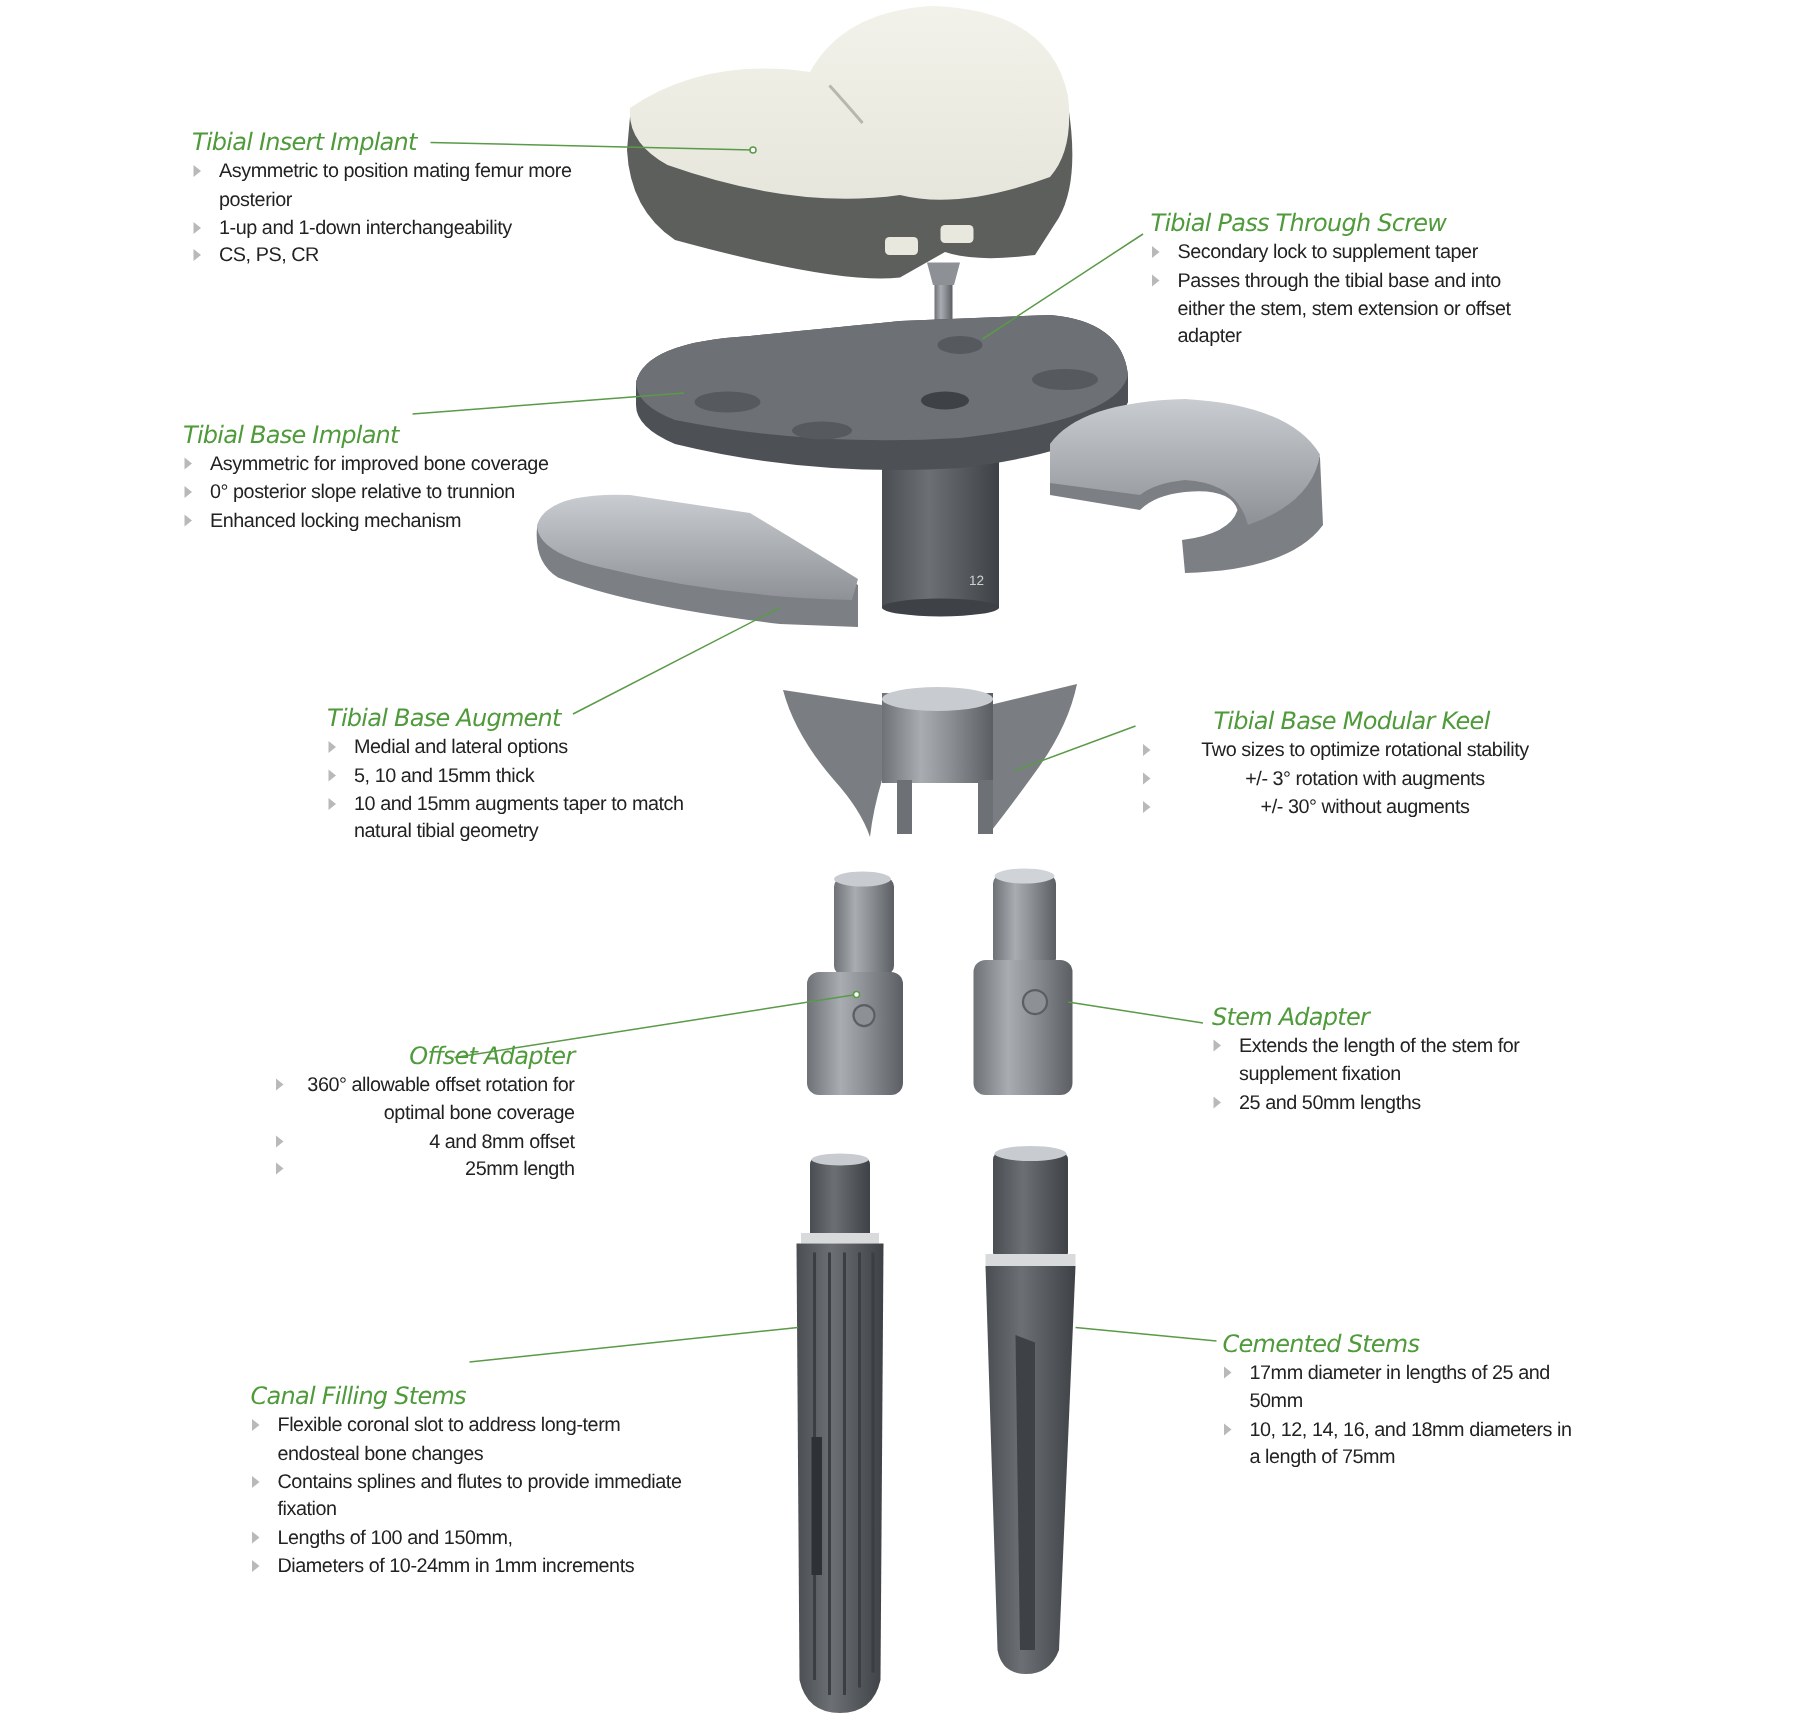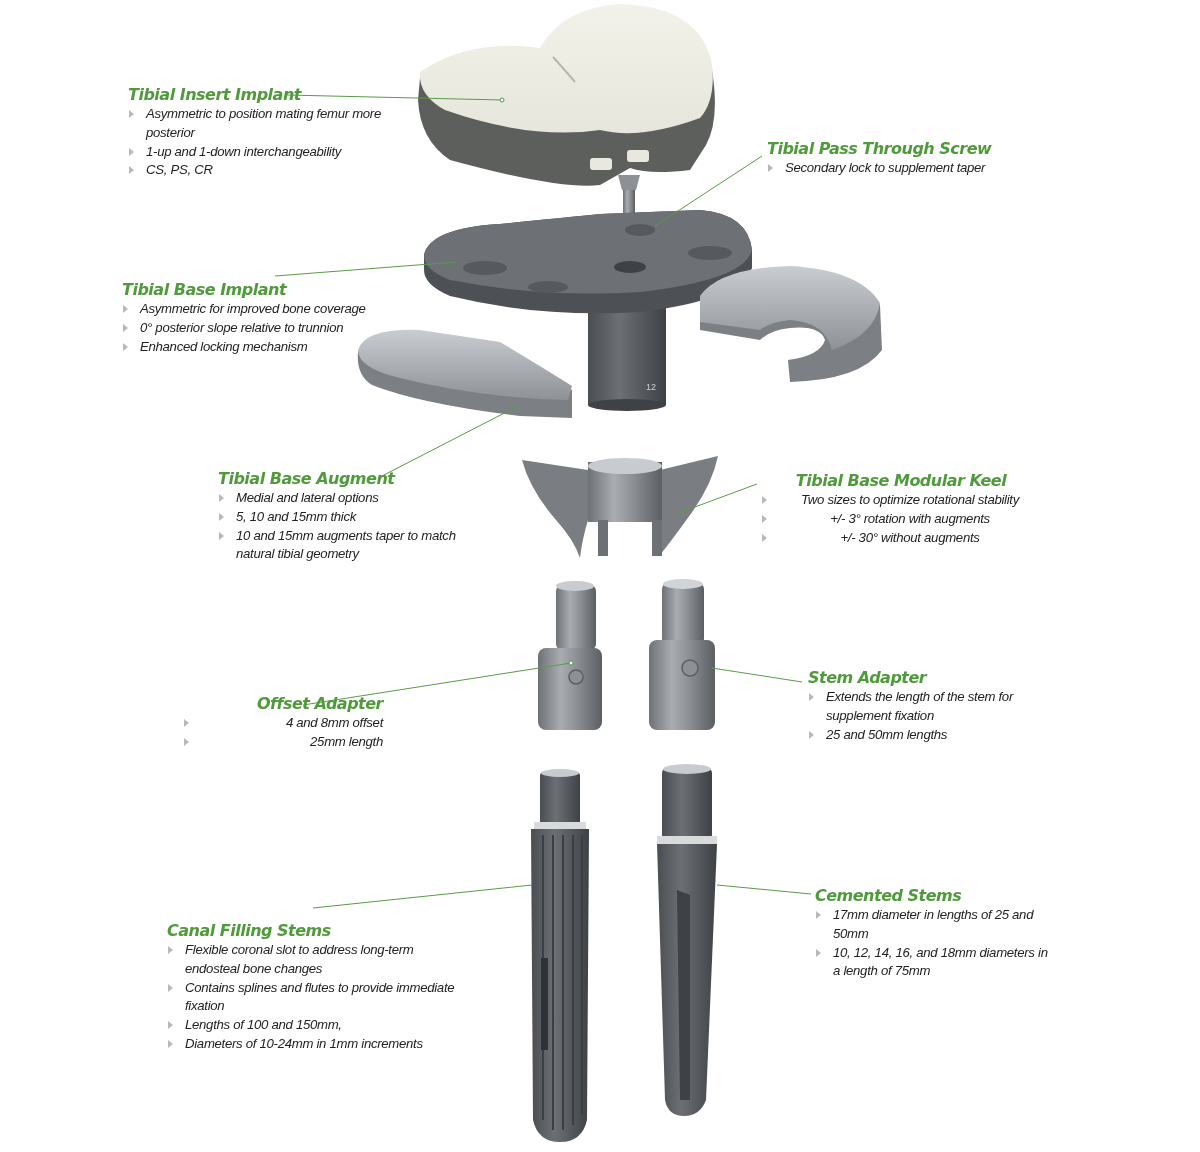--- a/index.html
+++ b/index.html
@@ -1,22 +1,22 @@
 <!DOCTYPE html>
 <html><head>
 <meta charset="utf-8">
 <style>
   html, body { margin:0; padding:0; background:#ffffff; }
   body { width:1200px; height:1152px; position:relative; overflow:hidden;
          font-family:"Liberation Sans", sans-serif; }
   #art { position:absolute; left:0; top:0; }
   .callout { position:absolute; }
-  .callout h3 { margin:0; font-family:"DejaVu Sans", sans-serif; font-style:italic; font-weight:bold;
+  .callout h3 { margin:0; font-family:"DejaVu Sans", sans-serif; font-style:italic; font-weight:normal;
                 font-size:16px; color:#4f9a3a; letter-spacing:-0.5px; line-height:20px; white-space:nowrap; }
-  .callout ul { margin:0; padding:0; list-style:none;font-style:italic; }
+  .callout ul { margin:0; padding:0; list-style:none; }
   .callout li { position:relative; padding-left:18px; font-size:13.2px; color:#222; line-height:18.8px;
                 letter-spacing:-0.3px; }
   .callout li .bullet { position:absolute; left:1px; top:5px; width:0; height:0;
                 border-top:4px solid transparent; border-bottom:4px solid transparent;
                 border-left:5px solid #b9b9b9; }
 </style>
 </head>
 <body>
 
 <svg id="art" width="1200" height="1152" viewBox="0 0 1200 1152">
@@ -151,20 +151,21 @@
     <li><span class="bullet"></span><span>Asymmetric to position mating femur more posterior</span></li>
     <li><span class="bullet"></span><span>1-up and 1-down interchangeability</span></li>
     <li><span class="bullet"></span><span>CS, PS, CR</span></li>
   </ul>
 </div>
 
 <div class="callout" style="left:767px;top:139px;width:260px;">
   <h3>Tibial Pass Through Screw</h3>
   <ul>
     <li><span class="bullet"></span><span>Secondary lock to supplement taper</span></li>
+    <li><span class="bullet"></span><span>Passes through the tibial base and into either the stem, stem extension or offset adapter</span></li>
   </ul>
 </div>
 
 <div class="callout" style="left:122px;top:280px;width:300px;">
   <h3>Tibial Base Implant</h3>
   <ul>
     <li><span class="bullet"></span><span>Asymmetric for improved bone coverage</span></li>
     <li><span class="bullet"></span><span>0° posterior slope relative to trunnion</span></li>
     <li><span class="bullet"></span><span>Enhanced locking mechanism</span></li>
   </ul>
@@ -184,20 +185,21 @@
   <ul>
     <li><span class="bullet"></span><span>Two sizes to optimize rotational stability</span></li>
     <li><span class="bullet"></span><span>+/- 3° rotation with augments</span></li>
     <li><span class="bullet"></span><span>+/- 30° without augments</span></li>
   </ul>
 </div>
 
 <div class="callout" style="left:183px;top:694px;width:200px;text-align:right;">
   <h3>Offset Adapter</h3>
   <ul>
+    <li><span class="bullet"></span><span>360° allowable offset rotation for optimal bone coverage</span></li>
     <li><span class="bullet"></span><span>4 and 8mm offset</span></li>
     <li><span class="bullet"></span><span>25mm length</span></li>
   </ul>
 </div>
 
 <div class="callout" style="left:808px;top:668px;width:215px;">
   <h3>Stem Adapter</h3>
   <ul>
     <li><span class="bullet"></span><span>Extends the length of the stem for supplement fixation</span></li>
     <li><span class="bullet"></span><span>25 and 50mm lengths</span></li>

